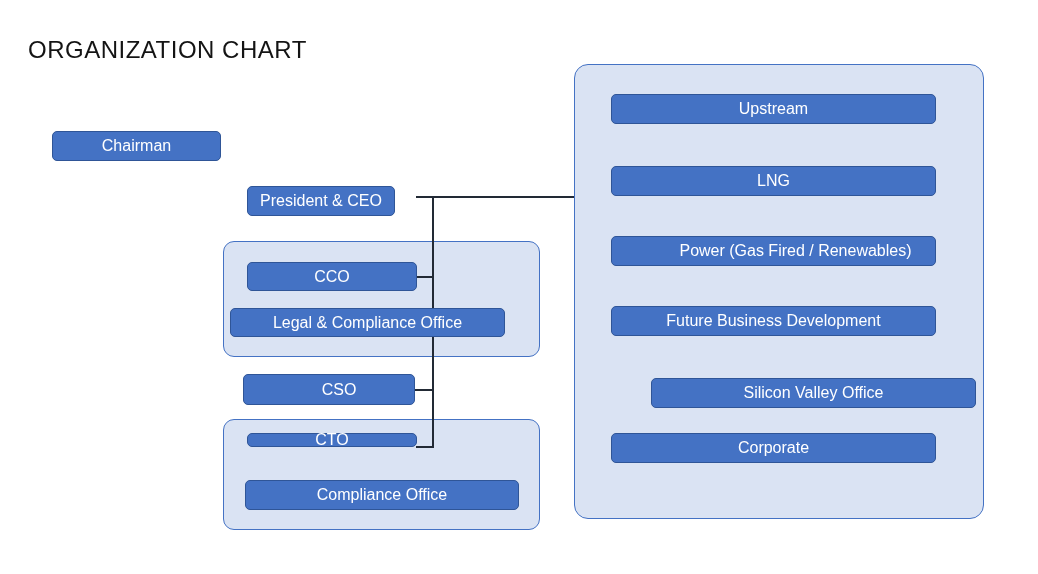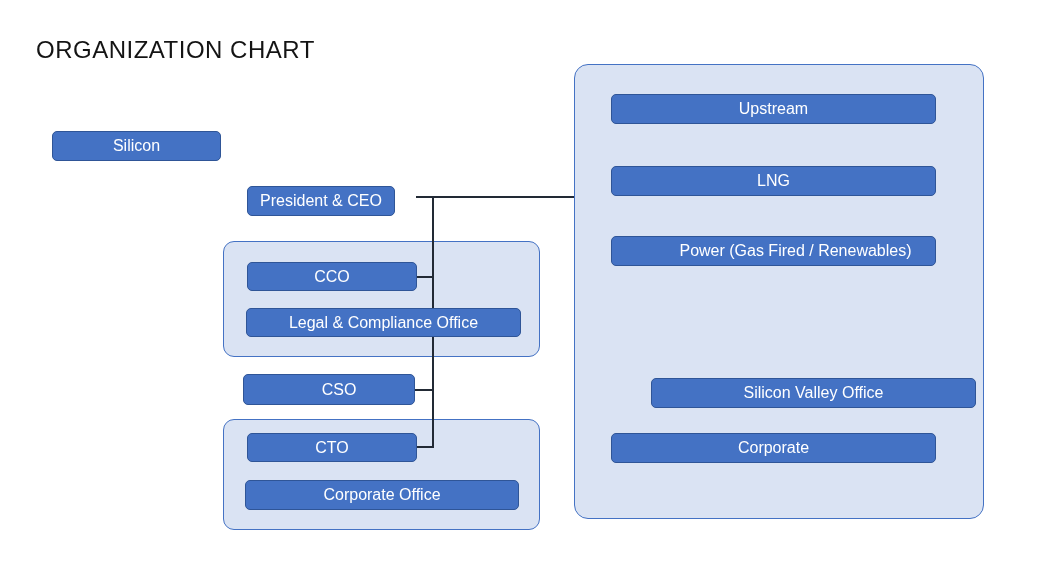--- a/index.html
+++ b/index.html
@@ -16,21 +16,20 @@
   .canvas{
     position:relative;
     width:1038px;height:574px;
     background:#ffffff;
     overflow:hidden;
   }
   .page-title{
     position:absolute;left:28px;top:36px;
     font-size:24px;font-weight:500;letter-spacing:0.5px;
     color:var(--title-text);
-    margin-left:8px;
   }
   .node{
     position:absolute;
     background:var(--node-fill);
     border:1px solid var(--node-border);
     border-radius:5px;
     color:var(--node-text);
     font-size:16px;
     display:flex;align-items:center;justify-content:center;
     box-sizing:border-box;
@@ -56,23 +55,23 @@
   }
   .line{
     position:absolute;
     background:var(--connector);
     z-index:2;
   }
   
   .n-chairman {left:52px; top:131px;width:169px;height:30px;}
   .n-president{left:247px;top:186px;width:148px;height:30px;}
   .n-cco      {left:247px;top:262px;width:170px;height:29px;}
-  .n-legal    {left:246px;top:308px;width:275px;height:29px;}
+  .n-legal    {left:230px;top:308px;width:275px;height:29px;}
   .n-cso      {left:243px;top:374px;width:172px;height:31px;padding-left:20px;}
-  .n-cto      {left:247px;top:433px;width:170px;height:29px;}
+  .n-cto      {left:247px;top:433px;width:170px;height:14px;}
   .n-technical{left:245px;top:480px;width:274px;height:30px;}
   .g-cco{left:223px;top:241px;width:317px;height:116px;}
   .g-cto{left:223px;top:419px;width:317px;height:111px;}
   .u-0{left:611px;top:94px; width:325px;height:30px;}
   .u-1{left:611px;top:166px;width:325px;height:30px;}
   .u-2{left:611px;top:236px;width:325px;height:30px;padding-left:44px;}
   .u-3{left:611px;top:306px;width:325px;height:30px;}
   .u-4{left:611px;top:378px;width:325px;height:30px;margin-left:40px;}
   .u-5{left:611px;top:433px;width:325px;height:30px;}
   
@@ -92,27 +91,28 @@
   <div class="group g-cco"></div>
   <div class="group g-cto"></div>
   <div class="panel"></div>
 
   <div class="line l-president-panel"></div>
   <div class="line l-trunk"></div>
   <div class="line l-cco"></div>
   <div class="line l-cso"></div>
   <div class="line l-cto"></div>
 
-  <div class="node n-chairman">Silicon</div>
+  <div class="node n-chairman">Chairman</div>
   <div class="node n-president">President &amp; CEO</div>
   <div class="node n-cco">CCO</div>
   <div class="node n-legal">Legal &amp; Compliance Office</div>
   <div class="node n-cso">CSO</div>
   <div class="node n-cto">CTO</div>
-  <div class="node n-technical">Corporate Office</div>
+  <div class="node n-technical">Compliance Office</div>
 
   <div class="node u-0">Upstream</div>
   <div class="node u-1">LNG</div>
   <div class="node u-2">Power (Gas Fired / Renewables)</div>
+  <div class="node u-3">Future Business Development</div>
   <div class="node u-4">Silicon Valley Office</div>
   <div class="node u-5">Corporate</div>
 
 </div>
 
 </body></html>

